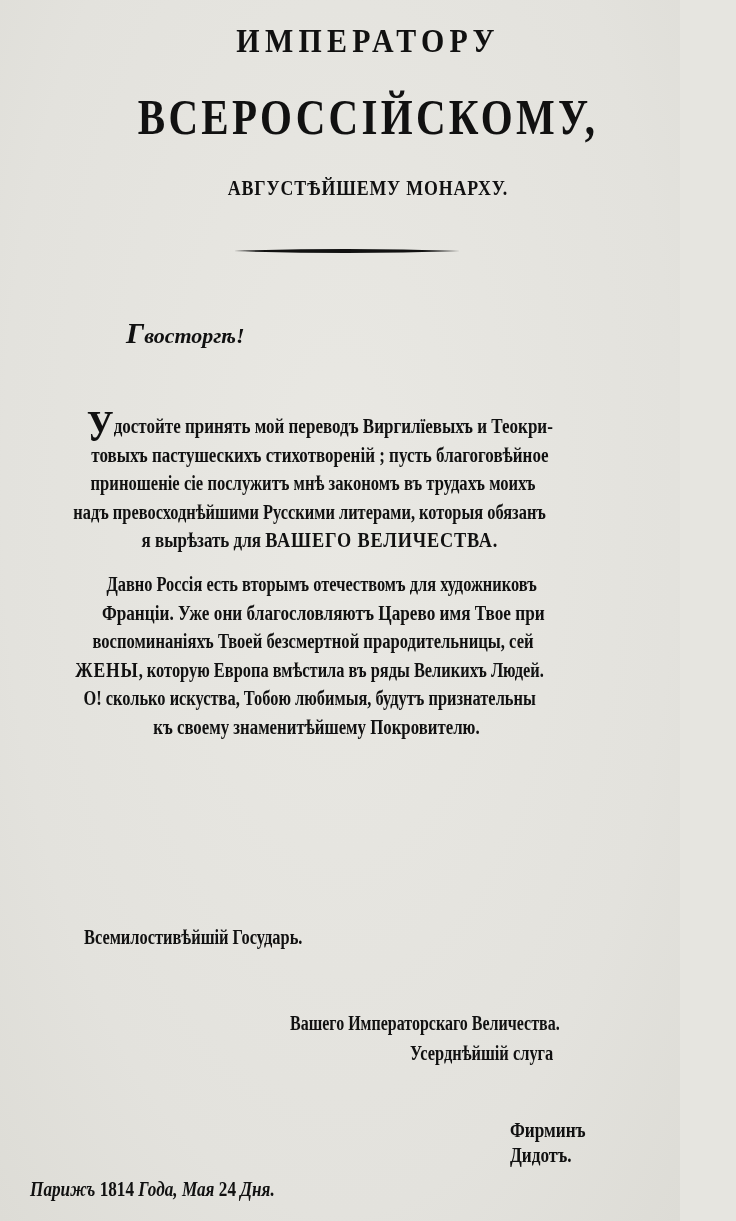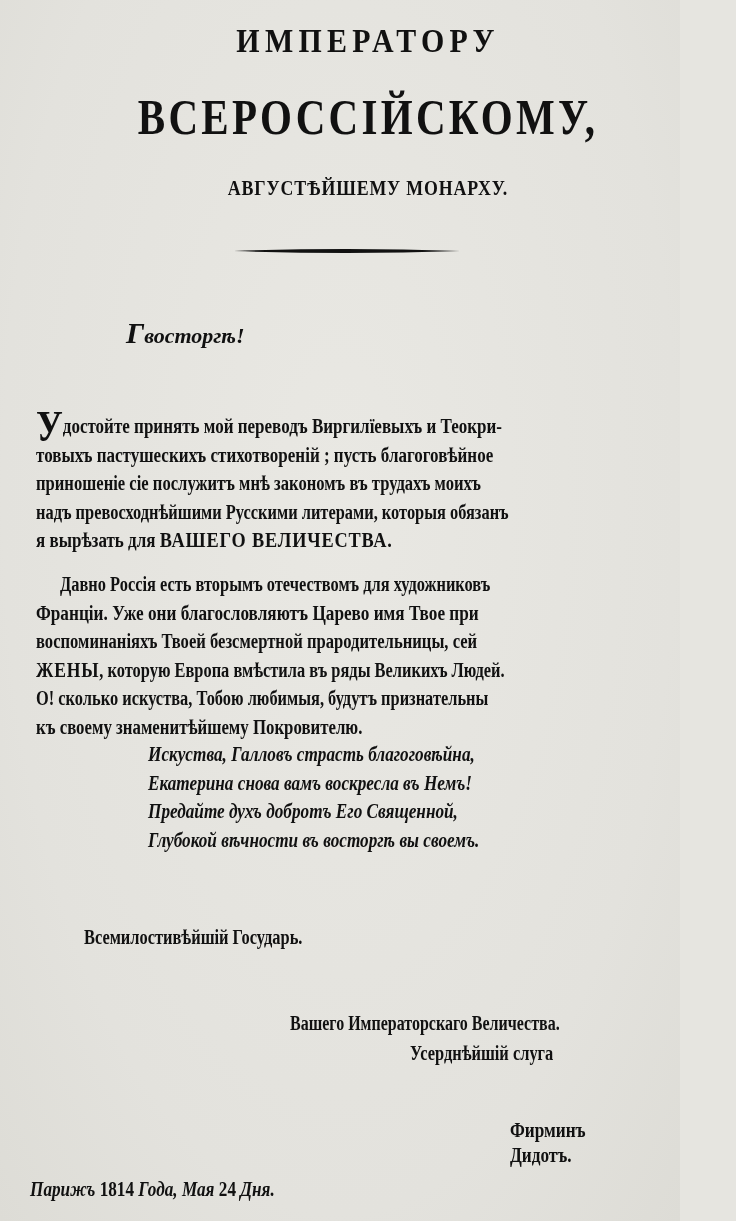--- a/index.html
+++ b/index.html
@@ -70,20 +70,21 @@
       font-size: 30px;
     }
     .body-text {
       position: absolute;
       left: 36px;
       width: 684px;
       font-family: "Liberation Serif", serif;
       font-weight: bold;
       font-size: 20.5px;
       line-height: 28.6px;
+      text-align: center;
     }
     .line {
       display: block;
       white-space: nowrap;
       transform-origin: left center;
     }
     .p1 { top: 412px; }
     .p2 { top: 570px; }
     .indent { padding-left: 30px; }
     .dropcap {
@@ -170,26 +171,20 @@
 
   <div class="body-text p2">
     <span class="line indent" style="transform:scaleX(0.80)">Давно Россія есть вторымъ отечествомъ для художниковъ</span>
     <span class="line" style="transform:scaleX(0.84)">Франціи. Уже они благословляютъ Царево имя Твое при</span>
     <span class="line" style="transform:scaleX(0.81)">воспоминаніяхъ Твоей безсмертной прародительницы, сей</span>
     <span class="line" style="transform:scaleX(0.80)"><span class="caps">ЖЕНЫ</span><span>, которую Европа вмѣстила въ ряды Великихъ Людей.</span></span>
     <span class="line" style="transform:scaleX(0.80)">О! сколько искуства, Тобою любимыя, будутъ признательны</span>
     <span class="line" style="transform:scaleX(0.82)">къ своему знаменитѣйшему Покровителю.</span>
   </div>
 
-  <div class="verse">
-    <span class="line" style="transform:scaleX(0.86)">Искуства, Галловъ страсть благоговѣйна,</span>
-    <span class="line" style="transform:scaleX(0.86)">Екатерина снова вамъ воскресла въ Немъ!</span>
-    <span class="line" style="transform:scaleX(0.86)">Предайте духъ добротъ Его Священной,</span>
-    <span class="line" style="transform:scaleX(0.86)">Глубокой вѣчности въ восторгѣ вы своемъ.</span>
-  </div>
 
   <div class="closing" style="transform:scaleX(0.82);transform-origin:left">Всемилостивѣйшій Государь.</div>
 
   <div class="sig1" style="transform:scaleX(0.80);transform-origin:left">Вашего Императорскаго Величества.</div>
   <div class="sig2" style="transform:scaleX(0.82);transform-origin:left">Усерднѣйшій слуга</div>
   <div class="signer" style="transform:scaleX(0.82);transform-origin:left">Фирминъ Дидотъ.</div>
 
   <div class="dateline" style="transform:scaleX(0.86);transform-origin:left">
     <span class="it">Парижъ</span>
     <span class="num">1814</span>

